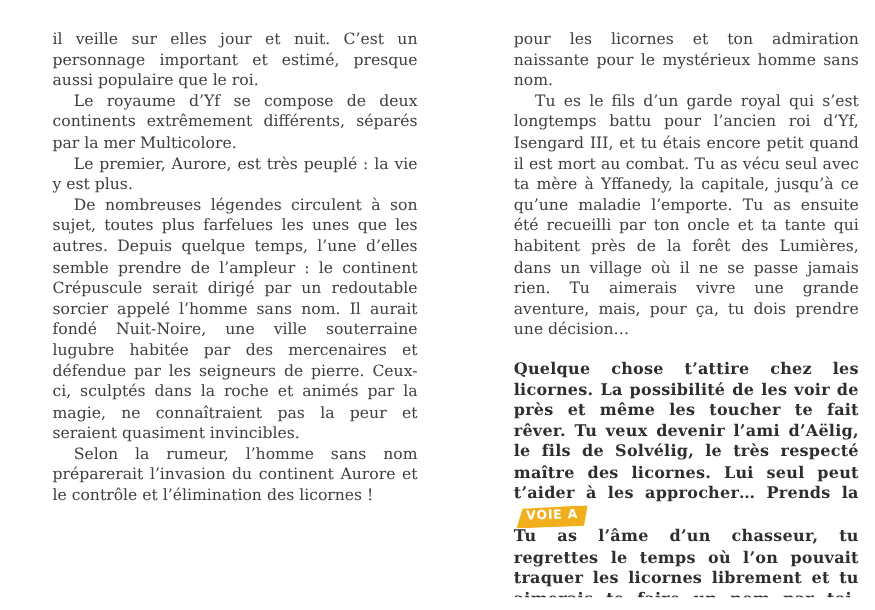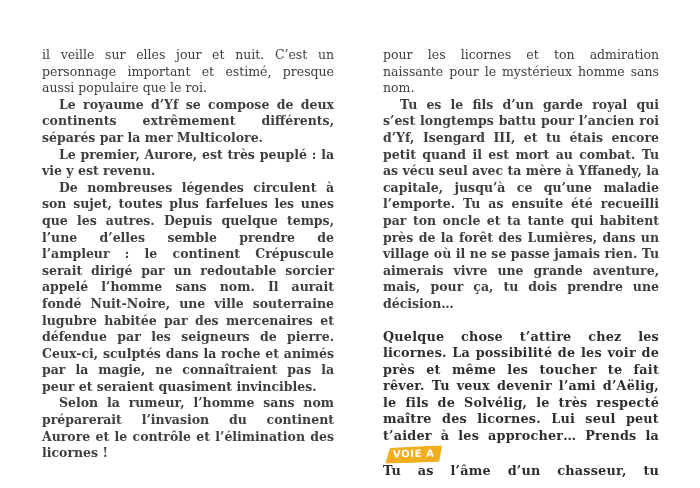--- a/index.html
+++ b/index.html
@@ -10,42 +10,41 @@
   .spread {
     position: relative;
     width: 700px;
     height: 478px;
     background: #ffffff;
     overflow: hidden;
     font-family: "DejaVu Serif", serif;
     color: #3e3e3e;
     display: flex;
     box-sizing: border-box;
-    padding-top: 47px;
+    padding-top: 23px;
   }
   .page {
     box-sizing: border-box;
   }
   .page-left {
     margin-left: 42px;
     width: 292px;
   }
   .page-right {
-    margin-left: 49px;
+    margin-left: 77px;
     width: 276px;
   }
   .page p {
     margin: 0;
     font-size: 12.5px;
     line-height: 16.6px;
     text-align: justify;
   }
   .page p.ind {
     text-indent: 17px;
-    font-weight: bold;
   }
   .choice {
     font-weight: bold;
     color: #2e2e2e;
     font-size: 12.8px !important;
     line-height: 16.6px;
     letter-spacing: 0.2px;
   }
   .choice-first {
     margin-top: 16px !important;
@@ -69,21 +68,21 @@
   }
 </style>
 </head>
 <body>
 
 <div class="spread">
 
   <div class="page page-left">
     <p>il veille sur elles jour et nuit. C’est un personnage important et estimé, presque aussi populaire que le roi.</p>
     <p class="ind">Le royaume d’Yf se compose de deux continents extrêmement différents, séparés par la mer Multicolore.</p>
-    <p class="ind">Le premier, Aurore, est très peuplé : la vie y est revenu.</p>
+    <p class="ind">Le premier, Aurore, est très peuplé : la vie y est plus.</p>
     <p class="ind">De nombreuses légendes circulent à son sujet, toutes plus farfelues les unes que les autres. Depuis quelque temps, l’une d’elles semble prendre de l’ampleur : le continent Crépuscule serait dirigé par un redoutable sorcier appelé l’homme sans nom. Il aurait fondé Nuit-Noire, une ville souterraine lugubre habitée par des mercenaires et défendue par les seigneurs de pierre. Ceux-ci, sculptés dans la roche et animés par la magie, ne connaîtraient pas la peur et seraient quasiment invincibles.</p>
     <p class="ind">Selon la rumeur, l’homme sans nom préparerait l’invasion du continent Aurore et le contrôle et l’élimination des licornes !</p>
 
   </div>
 
   <div class="page page-right">
     <p>pour les licornes et ton admiration naissante pour le mystérieux homme sans nom.</p>
     <p class="ind">Tu es le fils d’un garde royal qui s’est longtemps battu pour l’ancien roi d’Yf, Isengard III, et tu étais encore petit quand il est mort au combat. Tu as vécu seul avec ta mère à Yffanedy, la capitale, jusqu’à ce qu’une maladie l’emporte. Tu as ensuite été recueilli par ton oncle et ta tante qui habitent près de la forêt des Lumières, dans un village où il ne se passe jamais rien. Tu aimerais vivre une grande aventure, mais, pour ça, tu dois prendre une décision…</p>
 
     <p class="choice choice-first"><span>Quelque chose t’attire chez les licornes. La possibilité de les voir de près et même les toucher te fait rêver. Tu veux devenir l’ami d’Aëlig, le fils de Solvélig, le très respecté maître des licornes. Lui seul peut t’aider à les approcher… Prends la</span>

